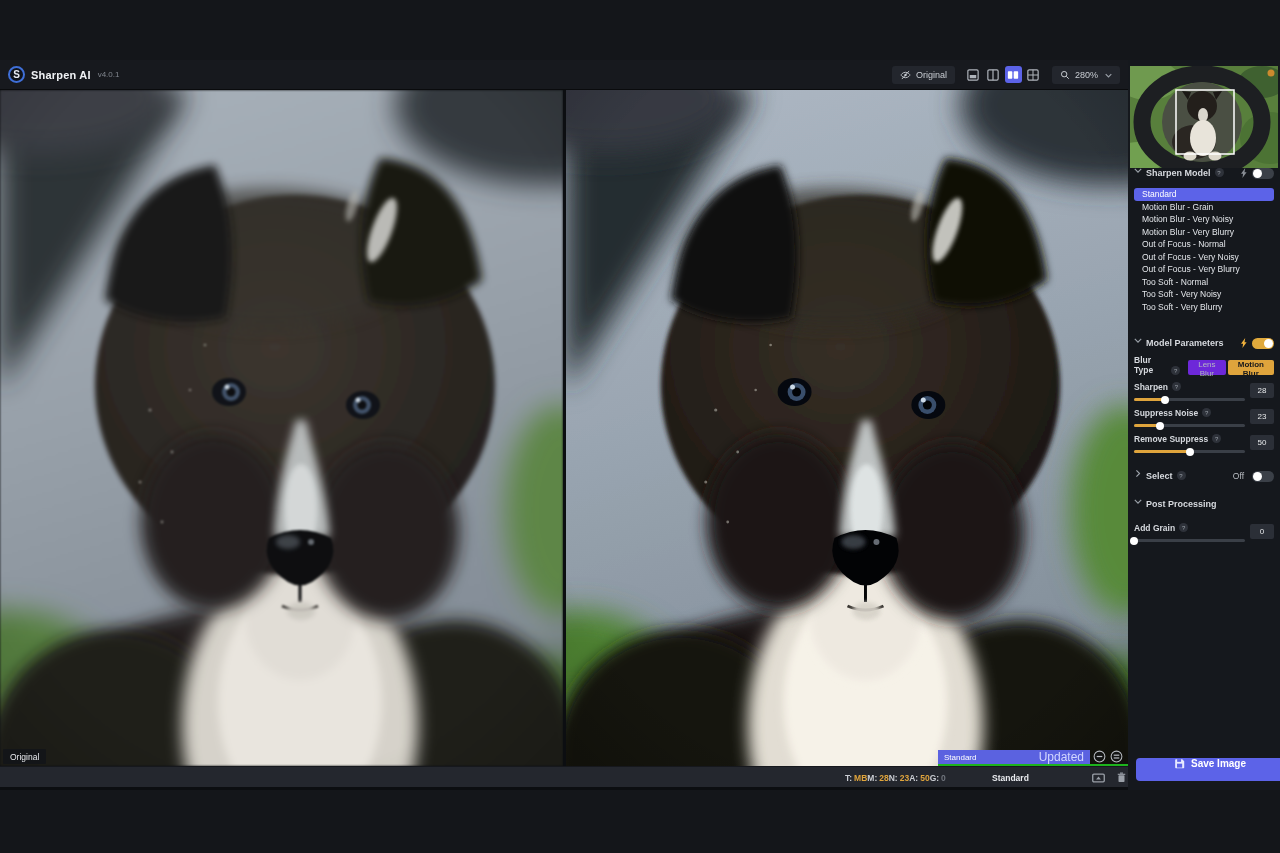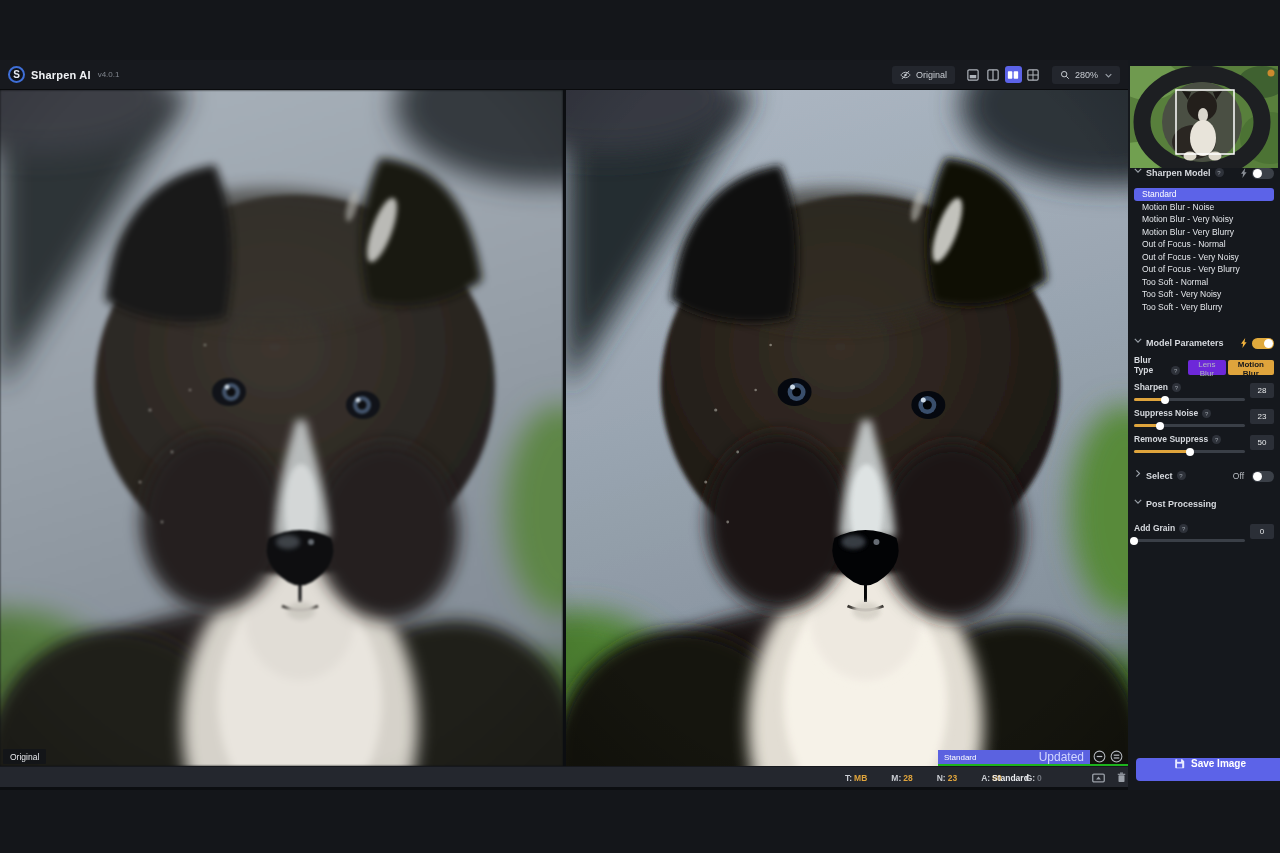--- a/index.html
+++ b/index.html
@@ -38,21 +38,21 @@
     display:flex; align-items:center; justify-content:space-between; padding:0 6px;}
   .compare-bar .cb-left { color:#ffffff; font-size:8px; }
   .compare-bar .cb-right { color:#d3d7ff; font-size:12px; }
   .green-line { position:absolute; left:372px; right:0; bottom:0; height:2px; background:#1db31d; }
   .circle-btns { position:absolute; right:5px; bottom:3px; display:flex; gap:4px; }
   .circle-btn { width:13px; height:13px; background:transparent; border:none; padding:0; cursor:pointer; }
 
   
   .statusbar { position:absolute; left:0; top:706px; width:1128px; height:21px; background:#24272e;
     border-top:1px solid #16181d;}
-  .stats { position:absolute; left:845px; top:0; height:21px; display:flex; align-items:center; gap:24px;}
+  .stats { position:absolute; left:845px; top:0; height:21px; display:flex; align-items:center; gap:0;}
   .stat { font-size:8.5px; font-weight:bold; color:#c9ccd2; white-space:nowrap;}
   .stat .v { margin-left:2px; }
   .stat .v.gold { color:#dfa43c; } .stat .v.muted { color:#70757d; }
   .sb-model { position:absolute; left:992px; top:0; height:21px; display:flex; align-items:center;
     color:#e8eaee; font-size:8.5px; font-weight:bold;}
   .sb-icons { position:absolute; left:1092px; top:0; height:21px; display:flex; align-items:center; gap:12px;}
   .icon-btn { background:transparent; border:none; padding:0; cursor:pointer; display:flex; align-items:center;}
 
   
   .sidebar { position:absolute; left:1128px; top:0; width:152px; height:730px; background:#15181d; }
@@ -81,21 +81,21 @@
 
   .mp-head { margin-top:25px; }
   .blur-row { display:flex; align-items:flex-end; margin:8px 6px 0 6px; gap:4px; height:15px;}
   .bt-label { color:#d6d9de; font-size:8.5px; font-weight:bold;}
   .bt-btn { height:15px; padding:0 5px; font-size:8px; border:none; border-radius:2px; background:#6d28d9;
     color:#b4b9c0; font-family:inherit; cursor:pointer;}
   .bt-btn.active { background:#dfa43c; color:#17181c; font-weight:bold;}
 
   .sl-row { display:flex; margin:7px 6px 0 6px; gap:5px; }
   .sl-main { flex:1; }
-  .sl-head { display:flex; align-items:flex-end; gap:4px; height:10px;}
+  .sl-head { display:flex; align-items:flex-start; gap:4px; height:10px;}
   .sl-label { color:#d6d9de; font-size:8.5px; font-weight:bold; white-space:nowrap;}
   .sl-track { position:relative; height:3px; background:#3a3f47; border-radius:2px; margin-top:6px; cursor:pointer;}
   .sl-fill { position:absolute; left:0; top:0; bottom:0; background:#dfa43c; border-radius:2px;}
   .sl-knob { position:absolute; top:-2.5px; width:8px; height:8px; border-radius:50%; background:#fff; margin-left:-4px;}
   .sl-value { width:24px; height:15px; background:#2b2f37; border-radius:2px; color:#e6e8ea; font-size:8px;
     display:flex; align-items:center; justify-content:center; flex:none; margin-top:1px;}
 
   .select-row { margin-top:18px; }
   .pp-head { margin-top:14px; }
   .pp-sliders .sl-row { margin-top:10px; }
@@ -351,21 +351,21 @@
             <svg width="7" height="10" viewBox="0 0 10 14">
               <path d="M6 0L0 8h3l-1 6 6-8H5z" fill="currentColor"></path>
             </svg>
           </span>
         <span class="toggle" id="sm-toggle">
             <span class="knob"></span>
           </span>
       </div>
       <div class="model-list" id="model-list">
           <div class="model-item selected">Standard</div>
-          <div class="model-item">Motion Blur - Noise</div>
+          <div class="model-item">Motion Blur - Grain</div>
           <div class="model-item">Motion Blur - Very Noisy</div>
           <div class="model-item">Motion Blur - Very Blurry</div>
           <div class="model-item">Out of Focus - Normal</div>
           <div class="model-item">Out of Focus - Very Noisy</div>
           <div class="model-item">Out of Focus - Very Blurry</div>
           <div class="model-item">Too Soft - Normal</div>
           <div class="model-item">Too Soft - Very Noisy</div>
           <div class="model-item">Too Soft - Very Blurry</div>
         </div>
 

